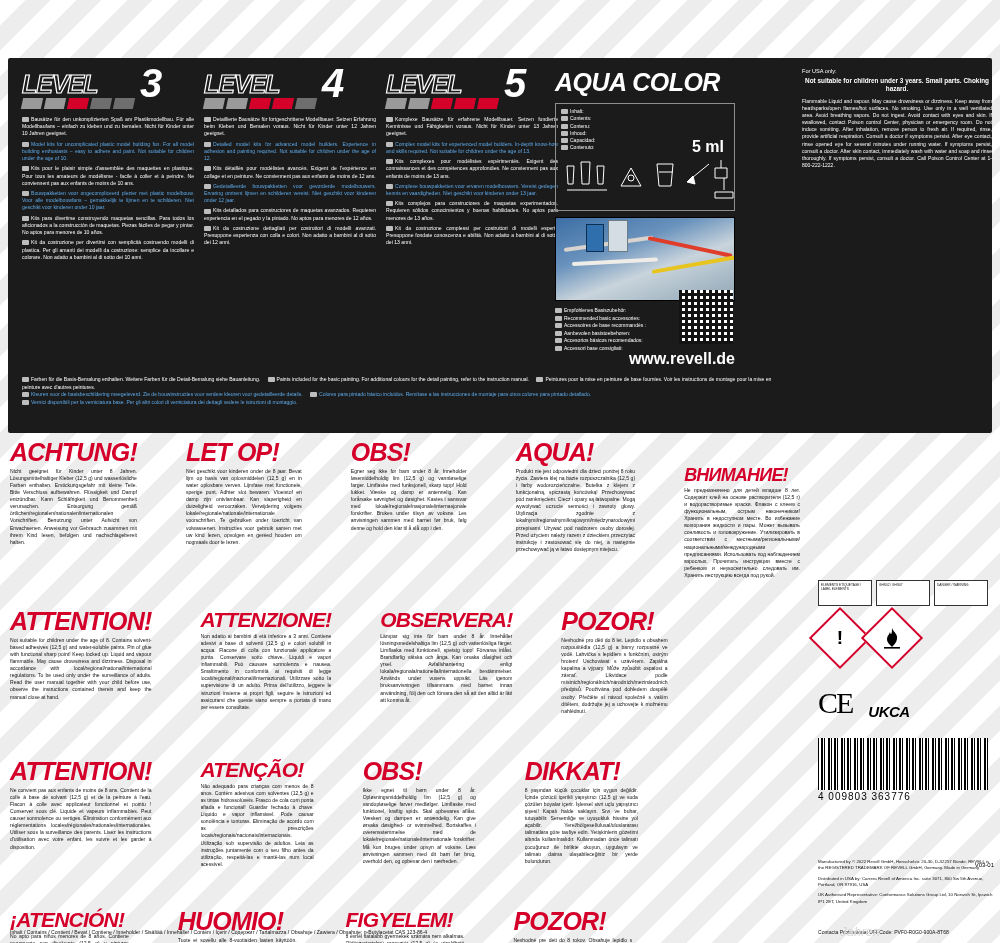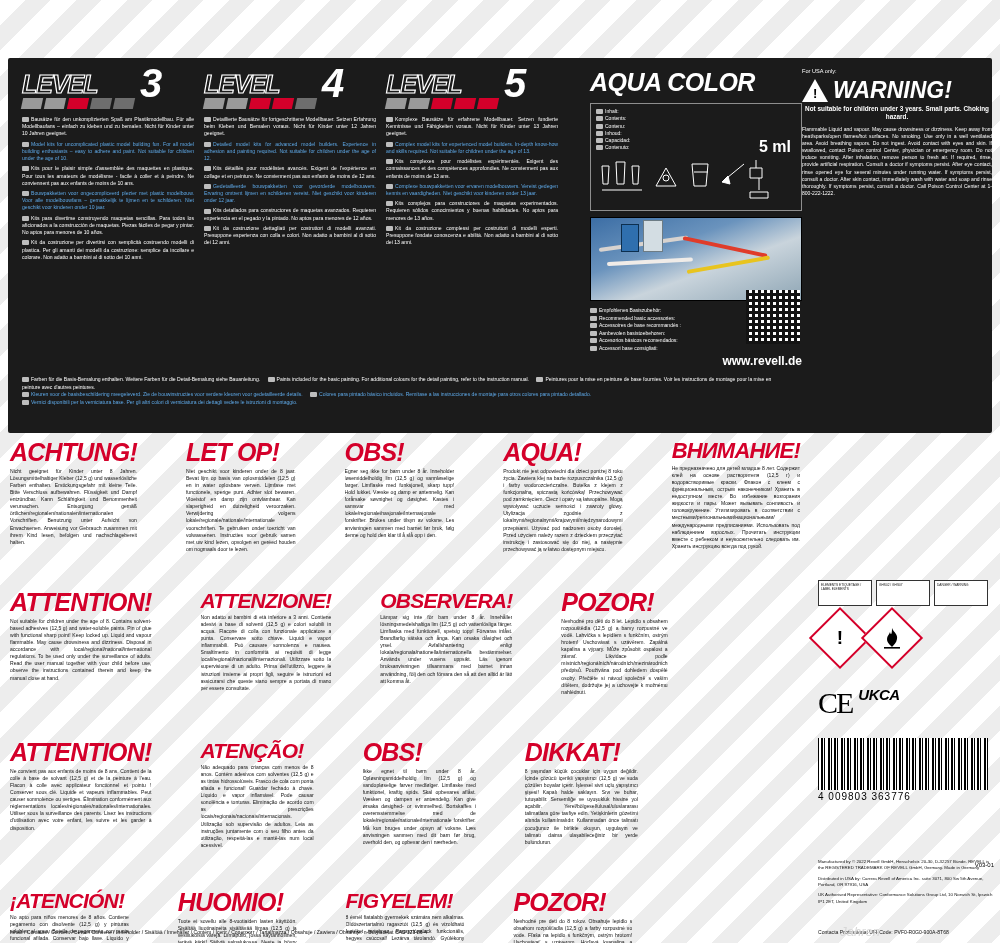--- a/index.html
+++ b/index.html
@@ -104,22 +104,22 @@
     width: 7px; height: 5px;
     background: #bdbdbd;
     margin-right: 2px;
     vertical-align: middle;
     border-radius: 1px;
   }
 
   
   .aqua {
     position: absolute;
-    left: 568px; top: 0;
-    width: 212px; height: 300px;
+    left: 533px; top: 0;
+    width: 180px; height: 300px;
   }
   .aqua-title {
     font-weight: bold;
     font-style: italic;
     font-size: 25px;
     letter-spacing: -0.5px;
     margin-bottom: 6px;
   }
   .aqua-box {
     border: 1px solid #8e8e8e;
@@ -176,21 +176,21 @@
     width: 100%; height: 100%;
     background-image:
       repeating-linear-gradient(90deg, #000 0 3px, #fff 3px 6px),
       repeating-linear-gradient(0deg, #000 0 3px, #fff 3px 6px);
     background-blend-mode: multiply;
     opacity: .92;
   }
   .url {
     position: absolute;
     right: 0; bottom: 0;
-    font-size: 12px;
+    font-size: 16px;
     font-weight: bold;
     color: #ffffff;
     margin-top: 36px;
   }
 
   
   .warnbox {
     position: absolute;
     left: 780px; top: 0;
     width: 190px;
@@ -262,21 +262,21 @@
     font-size: 25px;
     font-weight: bold;
     font-style: italic;
     color: #d4002a;
     letter-spacing: -0.8px;
     line-height: 1;
     margin-bottom: 3px;
     white-space: nowrap;
   }
   .wtitle.small { font-size: 21px; }
-  .wtitle.xsmall { font-size: 22px; }
+  .wtitle.xsmall { font-size: 18px; margin-top: 26px; }
   .wtext {
     font-size: 5.05px;
     line-height: 1.4;
     color: #111;
     text-align: justify;
     height: 118px;
     overflow: hidden;
   }
   .wcell { margin-bottom: 4px; }
 
@@ -312,22 +312,22 @@
   }
   .ghs span {
     position: absolute;
     left: 0; top: 0; width: 100%; height: 100%;
     transform: rotate(-45deg);
     display: flex; align-items: center; justify-content: center;
     font-size: 19px; color: #000; font-weight: bold;
   }
   .marks {
     display: flex;
-    align-items: flex-start;
-    gap: 6px;
+    align-items: flex-end;
+    gap: 16px;
     margin-top: 26px;
   }
   .ce {
     font-size: 30px;
     font-family: "Liberation Serif", serif;
     letter-spacing: -2px;
     font-weight: normal;
   }
   .ukca {
     font-size: 15px;
@@ -517,24 +517,20 @@
       </div>
 
       <div class="qr">
           <div class="qr-inner"></div>
         </div>
       <div class="url">www.revell.de</div>
     </div>
 
     <div class="warnbox">
       <div class="usaonly">For USA only:</div>
-      <div class="warn-row">
-        <div class="tri"></div>
-        <div class="warn-title">WARNING!</div>
-      </div>
       <div class="warn-sub">Not suitable for children under 3 years.
 Small parts. Choking hazard.</div>
       <div class="warn-text">Flammable Liquid and vapour. May cause drowsiness or dizziness. Keep away from heat/sparks/open flames/hot surfaces. No smoking. Use only in a well ventilated area. Avoid breathing vapors. Do not ingest. Avoid contact with eyes and skin. If swallowed, contact Poison control Center, physician or emergency room. Do not induce vomiting. After inhalation, remove person to fresh air. If required, rinse, provide artificial respiration. Consult a doctor if symptoms persist. After eye contact, rinse opened eye for several minutes under running water. If symptoms persist, consult a doctor. After skin contact, immediately wash with water and soap and rinse thoroughly. If symptoms persist, consult a doctor. Call Poison Control Center at 1-800-222-1222.</div>
     </div>
 
     <div class="paint-note">
       <div><span class="flag"></span><span>Farben für die Basis-Bemalung enthalten. Weitere Farben für die Detail-Bemalung siehe Bauanleitung.</span>
            <span class="flag" style="margin-left:6px;"></span><span>Paints included for the basic painting. For additional colours for the detail painting, refer to the instruction manual.</span>
            <span class="flag" style="margin-left:6px;"></span><span>Peintures pour la mise en peinture de base fournies. Voir les instructions de montage pour la mise en peinture avec d'autres peintures.</span></div>
       <div class="blue"><span class="flag"></span><span>Kleuren voor de basisbeschildering meegeleverd. Zie de bouwinstructies voor verdere kleuren voor gedetailleerde details.</span>

